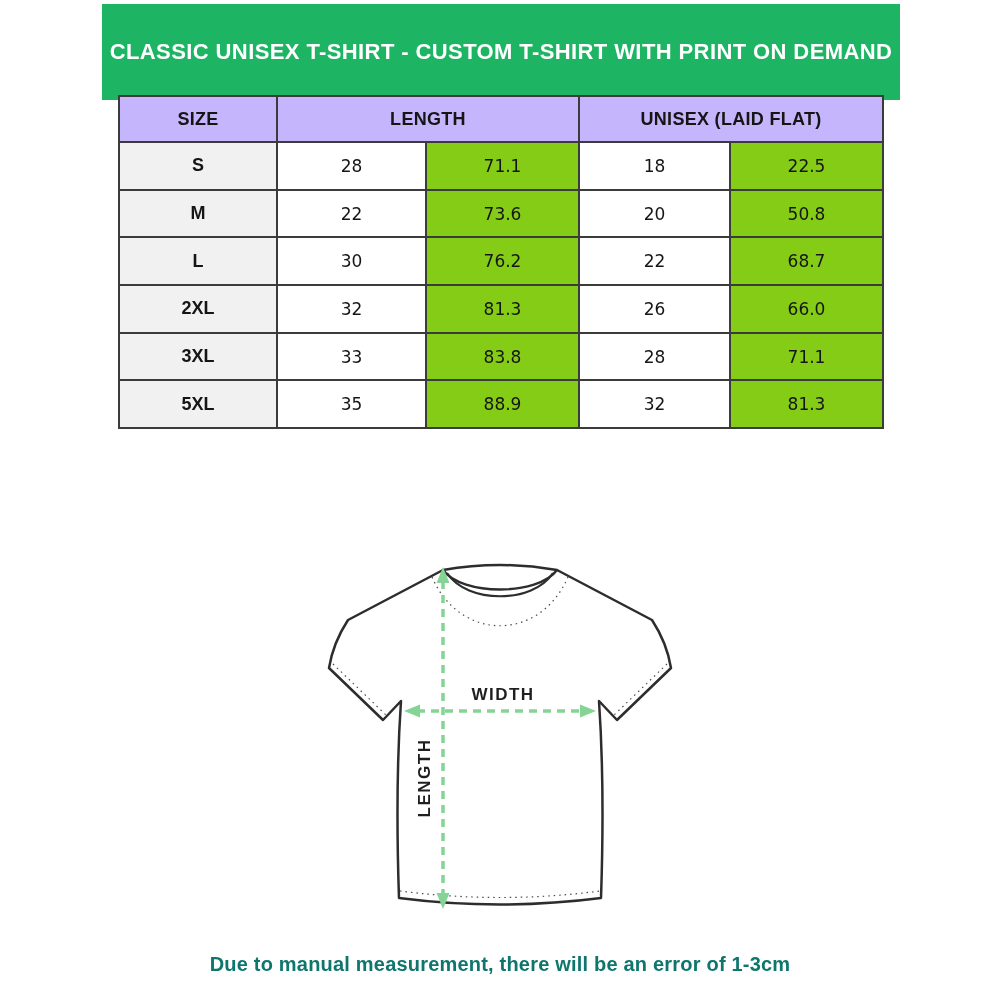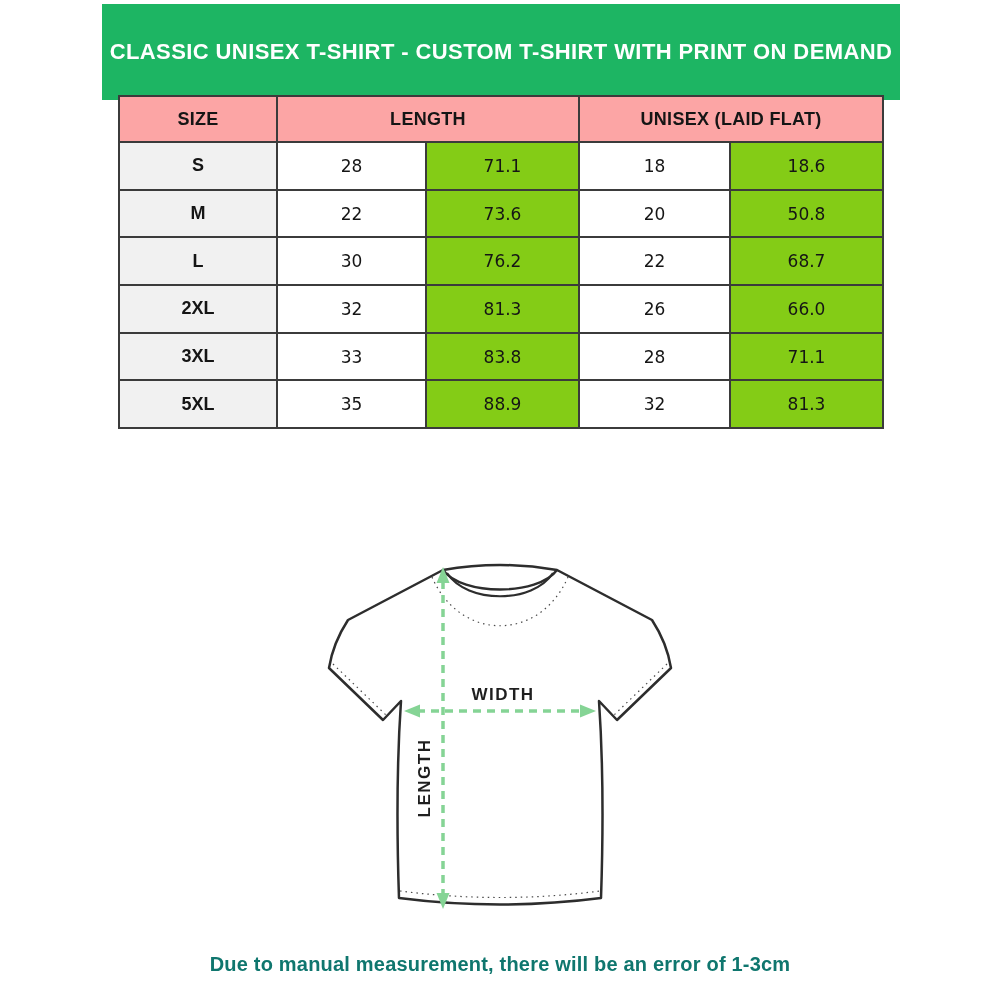--- a/index.html
+++ b/index.html
@@ -17,21 +17,21 @@
   }
   table.size-table {
     position:absolute; left:118px; top:95px; width:764px;
     border-collapse:collapse; table-layout:fixed;
   }
   .size-table th, .size-table td {
     border:2px solid #3b3b3b; text-align:center; vertical-align:middle;
     padding:0; height:45.7px; color:#151515;
   }
   .size-table thead th {
-    background:#fca5a5; font-size:18px; font-weight:700; letter-spacing:0.3px; height:44px;
+    background:#c4b5fd; font-size:18px; font-weight:700; letter-spacing:0.3px; height:44px;
   }
   .c-size { background:#f1f1f1; font-size:18px; font-weight:700; }
   .c-in  { background:#ffffff; }
   .c-cm  { background:#84cc16; }
   .c-in, .c-cm {
     font-family:"DejaVu Sans", sans-serif; font-size:17px; font-weight:400; color:#1a1a1a;
   }
   .diagram { position:absolute; left:320px; top:550px; width:360px; height:370px; }
   .note {
     position:absolute; left:0; top:953px; width:1000px; margin:0; text-align:center;
@@ -61,21 +61,21 @@
         <th colspan="2">LENGTH</th>
         <th colspan="2">UNISEX (LAID FLAT)</th>
       </tr>
     </thead>
     <tbody>
         <tr>
           <th class="c-size">S</th>
           <td class="c-in">28</td>
           <td class="c-cm">71.1</td>
           <td class="c-in">18</td>
-          <td class="c-cm">18.6</td>
+          <td class="c-cm">22.5</td>
         </tr>
         <tr>
           <th class="c-size">M</th>
           <td class="c-in">22</td>
           <td class="c-cm">73.6</td>
           <td class="c-in">20</td>
           <td class="c-cm">50.8</td>
         </tr>
         <tr>
           <th class="c-size">L</th>

